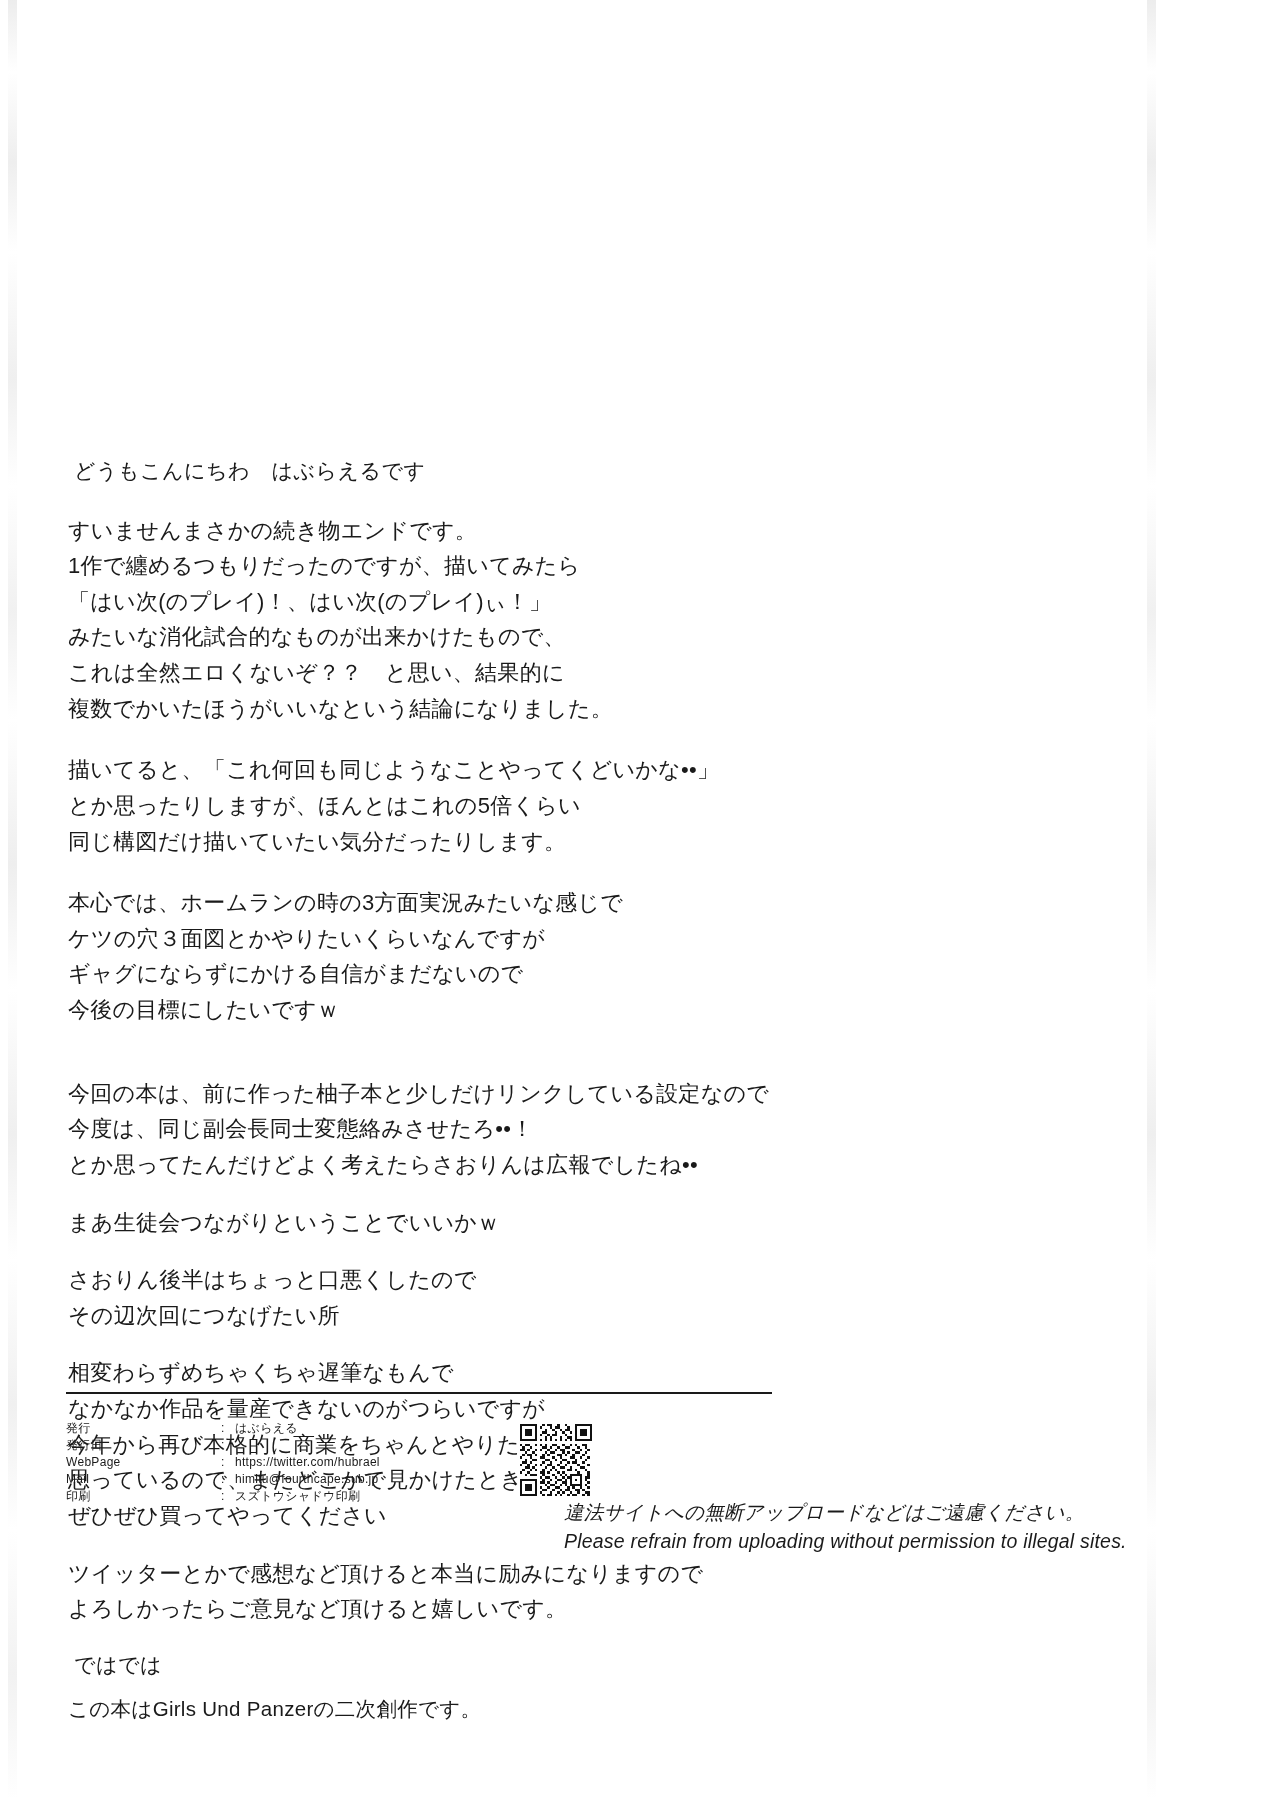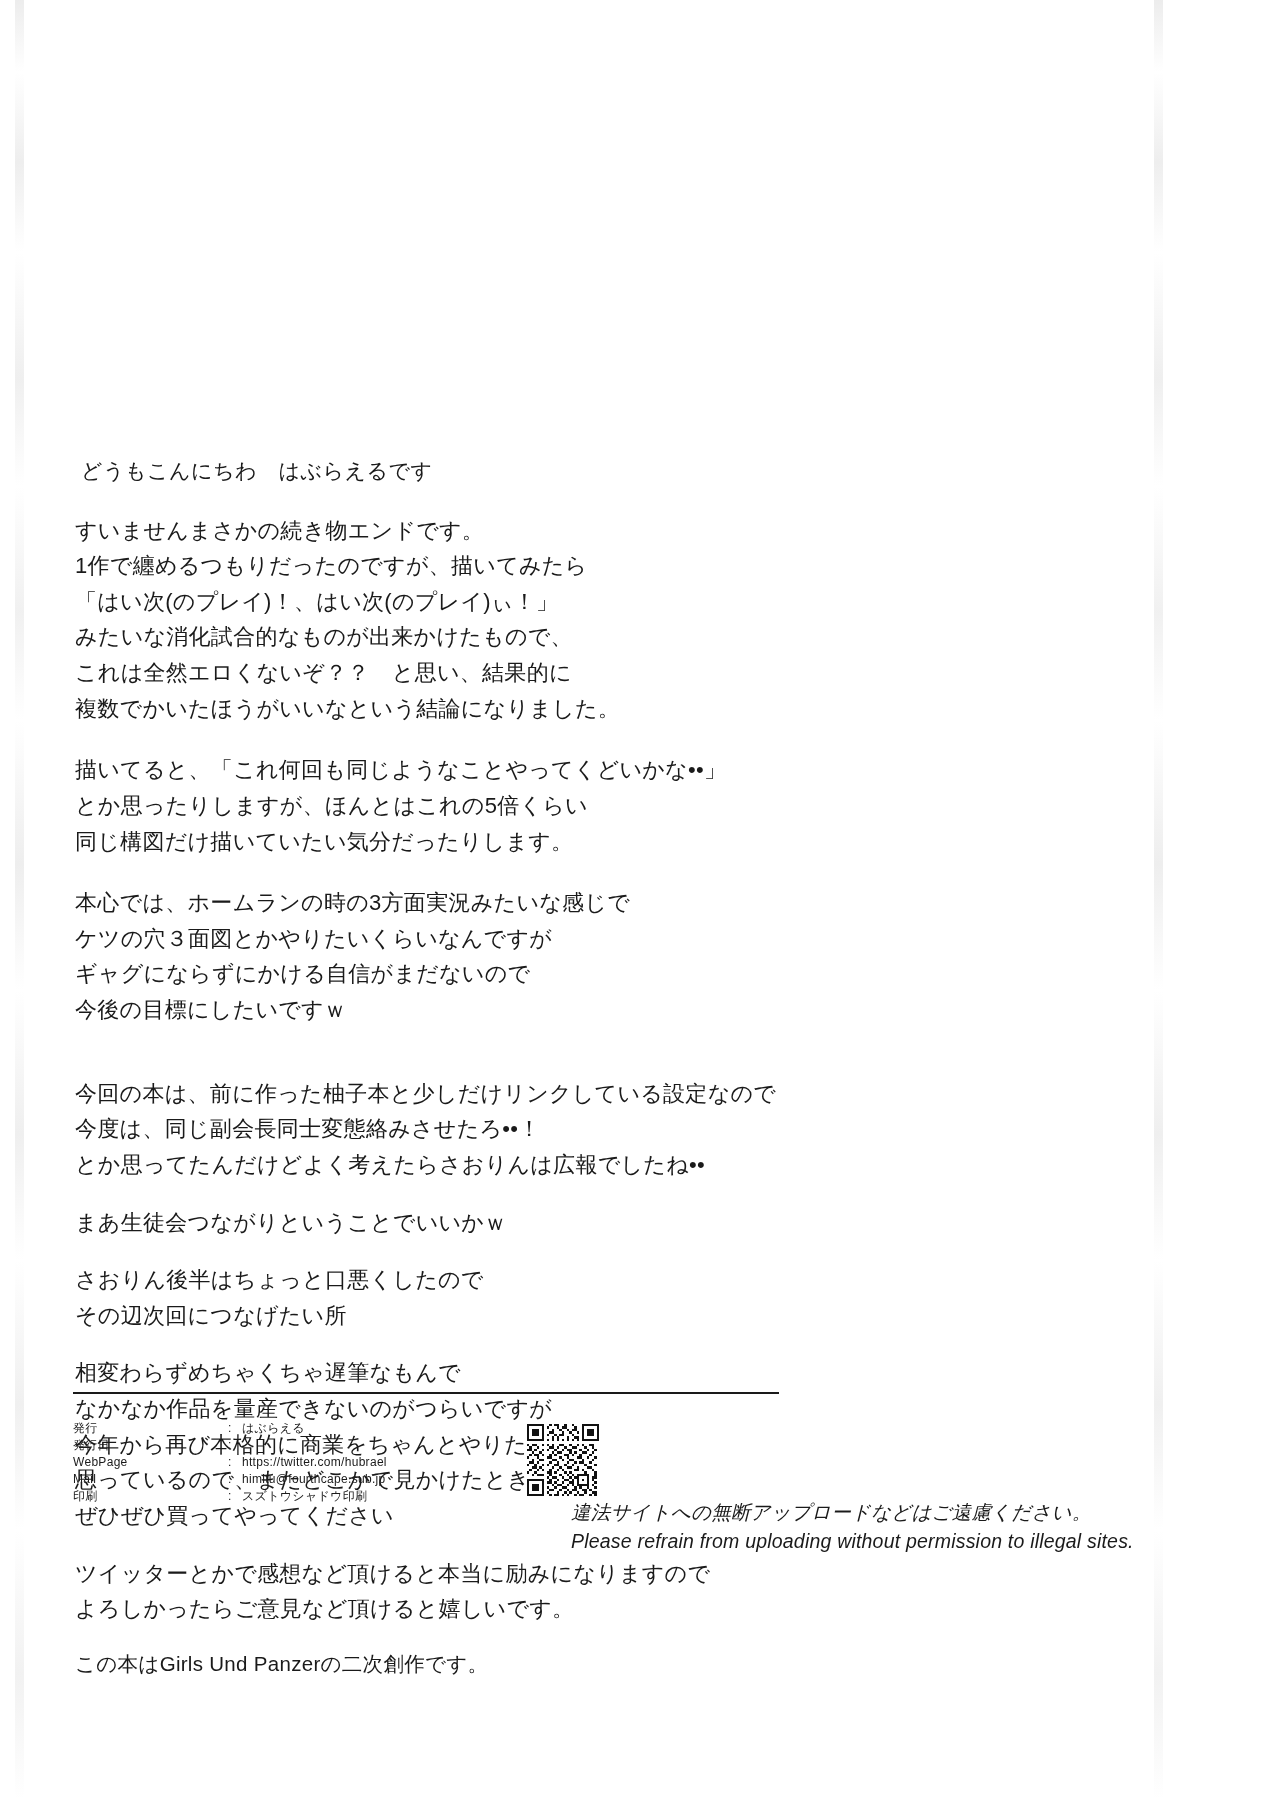--- a/index.html
+++ b/index.html
@@ -10,21 +10,21 @@
     width: 1280px;
     height: 1800px;
     background: #ffffff;
     font-family: "Liberation Sans", sans-serif;
     color: #1a1a1a;
     position: relative;
     overflow: hidden;
   }
   .page {
     position: absolute;
-    left: 15px; top: 0;
+    left: 8px; top: 0;
     width: 1148px;
     height: 1800px;
   }
   
   .edge {
     position: absolute;
     top: 0;
     width: 9px;
     height: 1800px;
     background: linear-gradient(to bottom,
@@ -165,20 +165,21 @@
     <p class="para tight">まあ生徒会つながりということでいいかｗ</p>
     <p class="para tight">さおりん後半はちょっと口悪くしたので
 その辺次回につなげたい所</p>
     <p class="para tight">相変わらずめちゃくちゃ遅筆なもんで
 なかなか作品を量産できないのがつらいですが
 今年から再び本格的に商業をちゃんとやりたいなと
 思っているので、またどこかで見かけたときは
 ぜひぜひ買ってやってください</p>
     <p class="para tight">ツイッターとかで感想など頂けると本当に励みになりますので
 よろしかったらご意見など頂けると嬉しいです。</p>
+    <p class="closing">ではでは</p>
     <p class="disclaimer">この本はGirls Und Panzerの二次創作です。</p>
   </div>
 
   <div class="rule"></div>
 
   <div class="colophon">
     <div class="colophon-row">
       <span class="col-label">発行</span>
       <span class="col-sep">:</span>
       <span class="col-value">はぶらえる</span>

